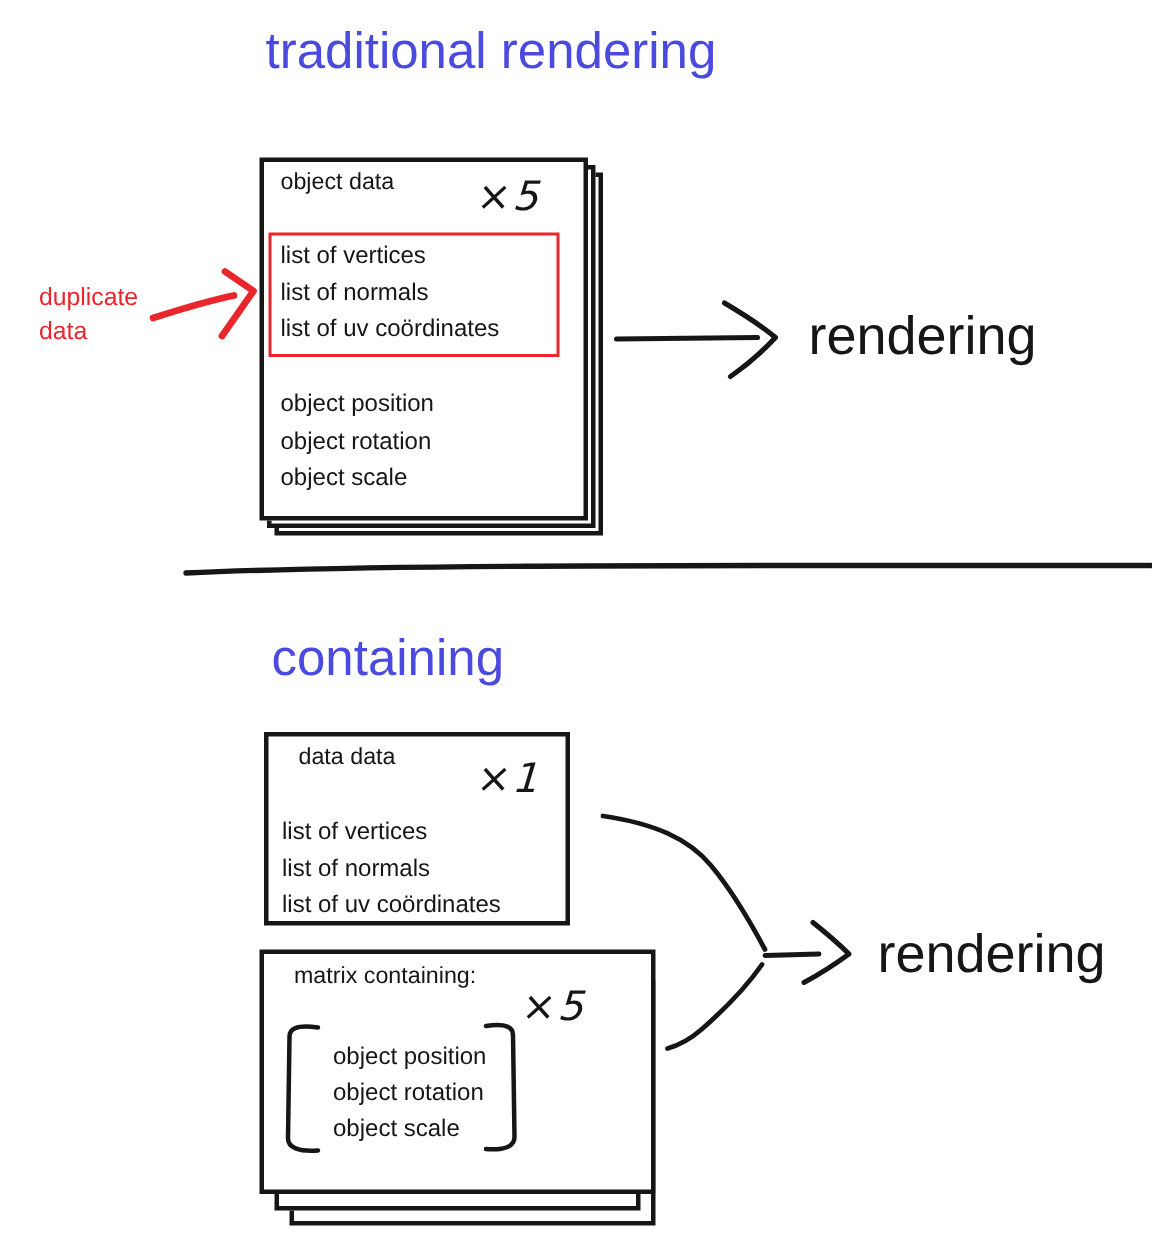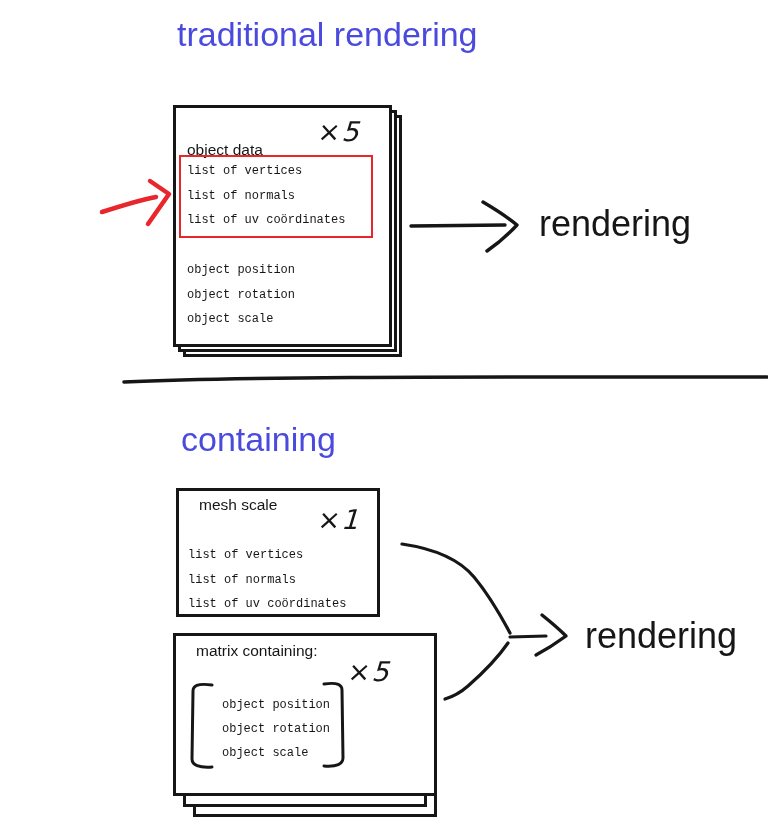--- a/index.html
+++ b/index.html
@@ -30,35 +30,35 @@
   }
   .stack-layer{z-index:1;}
   .card{z-index:3;}
 
   
   .object-card{left:173px;top:105px;width:219px;height:242px;}
   .object-layer1{left:178px;top:110px;width:219px;height:242px;z-index:2;}
   .object-layer2{left:183px;top:115px;width:219px;height:242px;z-index:1;}
 
   .card-title{position:absolute;font-size:15.5px;line-height:20px;white-space:nowrap;}
-  .object-card .card-title{left:11px;top:4px;margin-top:28px;}
+  .object-card .card-title{left:11px;top:4px;}
 
   .multiplier{
     position:absolute;font-family:"DejaVu Sans",sans-serif;font-style:italic;
     font-size:27px;line-height:30px;letter-spacing:3px;transform:skewX(-6deg);
     white-space:nowrap;
   }
   .object-card .multiplier{left:142px;top:9px;}
 
   .red-box{
     position:absolute;left:3px;top:47px;width:194px;height:83px;
     border:2.5px solid var(--highlight-red);box-sizing:border-box;
     padding:2px 0 0 6px;
   }
-  .list{font-size:12px;line-height:24.5px;white-space:nowrap;font-family:Liberation Mono, monospace;}
+  .list{font-size:16px;line-height:24.5px;white-space:nowrap;}
   .plain-list{position:absolute;left:11px;top:150px;}
 
   .dup-label{
     position:absolute;left:26px;top:187px;color:var(--highlight-red);
     font-size:16.5px;line-height:23px;z-index:4;white-space:nowrap;
   }
 
   .rendering-label{position:absolute;font-size:36px;line-height:38px;white-space:nowrap;}
   .rendering-top{left:539px;top:205px;}
   .rendering-bottom{left:585px;top:617px;}
@@ -122,27 +122,31 @@
       <div class="list">list of normals</div>
       <div class="list">list of uv coördinates</div>
     </div>
     <div class="plain-list">
       <div class="list">object position</div>
       <div class="list">object rotation</div>
       <div class="list">object scale</div>
     </div>
   </div>
 
+  <div class="dup-label">
+    <div>duplicate</div>
+    <div>data</div>
+  </div>
 
   <div class="rendering-label rendering-top">rendering</div>
 
   <div class="section-title title-instancing">containing</div>
 
   <div class="card mesh-card">
-    <div class="card-title">mesh scale</div>
+    <div class="card-title">data data</div>
     <div class="multiplier">×1</div>
     <div class="list">
       <div>list of vertices</div>
       <div>list of normals</div>
       <div>list of uv coördinates</div>
     </div>
   </div>
 
   <div class="stack-layer matrix-layer2"></div>
   <div class="stack-layer matrix-layer1"></div>

